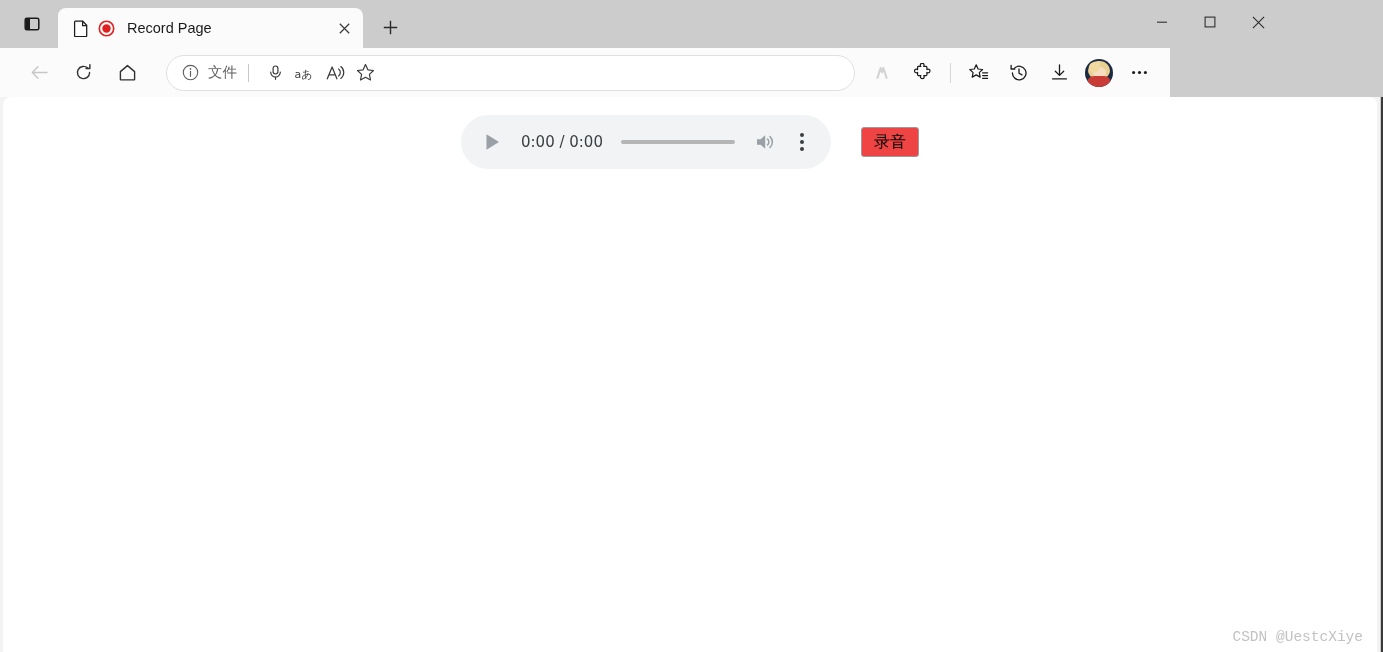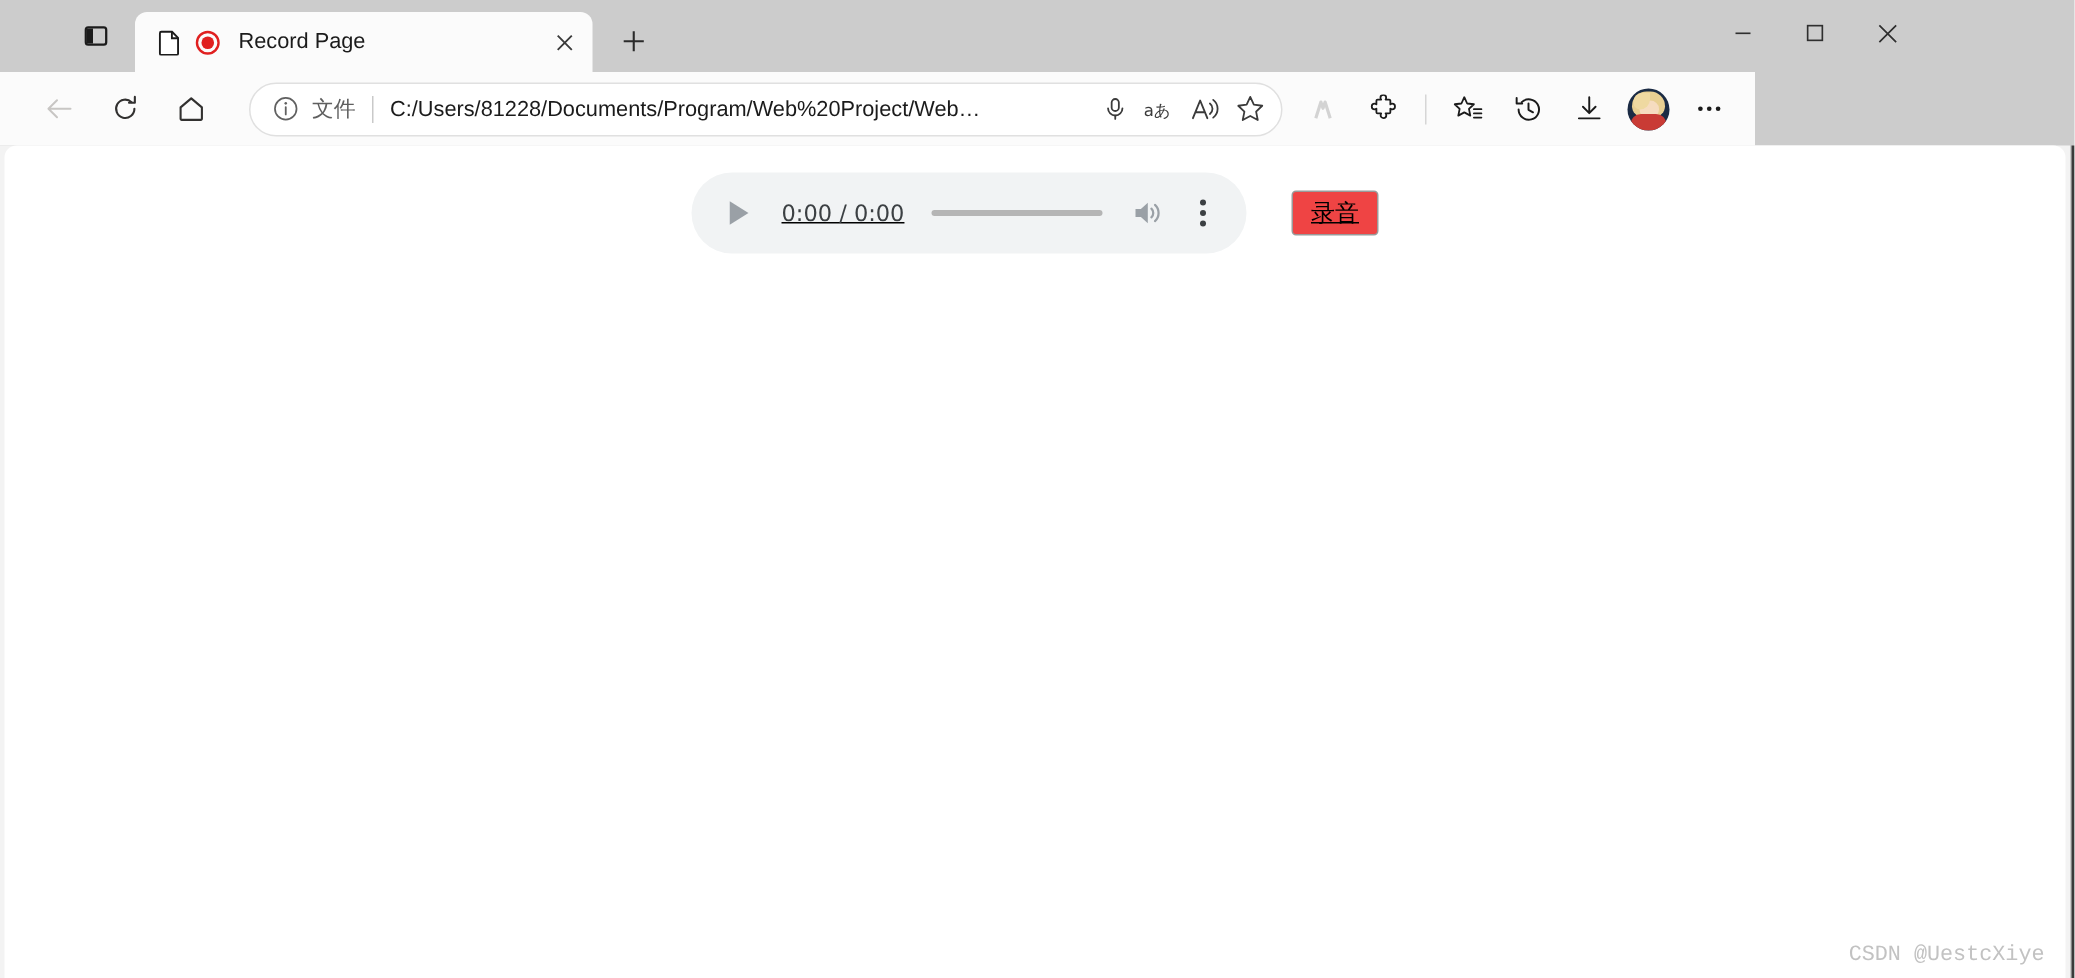--- a/index.html
+++ b/index.html
@@ -18,21 +18,20 @@
 
   
   .tabstrip {
     position: absolute;
     top: 0; left: 0;
     width: 1282px;
     height: 48px;
     background: #cccccc;
     display: flex;
     align-items: flex-end;
-    padding-left: 32px;
   }
 
   .tab-actions-btn {
     width: 40px;
     height: 32px;
     margin: 0 6px 8px 12px;
     display: flex;
     align-items: center;
     justify-content: center;
     border-radius: 6px;
@@ -243,21 +242,20 @@
 
   
   .audio-row {
     position: absolute;
     top: 18px; left: 0;
     width: 100%;
     display: flex;
     align-items: center;
     justify-content: center;
     gap: 30px;
-    text-decoration: underline;
   }
 
   .audio-player {
     width: 370px;
     height: 54px;
     background: #f1f3f4;
     border-radius: 27px;
     display: flex;
     align-items: center;
     padding: 0 16px;
@@ -405,21 +403,20 @@
   <div class="omnibox">
     <span class="omni-info">
       <svg width="17" height="17" viewBox="0 0 17 17">
         <circle cx="8.5" cy="8.5" r="7.2" fill="none" stroke="currentColor" stroke-width="1.15"></circle>
         <circle cx="8.5" cy="4.9" r="0.85" fill="currentColor"></circle>
         <path d="M8.5 7.4 V12.3" stroke="currentColor" stroke-width="1.2" fill="none" stroke-linecap="round"></path>
       </svg>
     </span>
     <span class="omni-scheme">文件</span>
     <span class="omni-sep"></span>
-    <span class="omni-url">C:/Users/81228/Documents/Program/Web%20Project/Web…</span>
 
     <span class="omni-icons">
       <span class="omni-btn">
         <svg width="17" height="17" viewBox="0 0 17 17">
           <rect x="6.1" y="2.0" width="4.8" height="8.0" rx="2.4" fill="none" stroke="currentColor" stroke-width="1.2"></rect>
           <path d="M3.7 8.2 a4.8 4.8 0 0 0 9.6 0" fill="none" stroke="currentColor" stroke-width="1.2" stroke-linecap="round"></path>
           <path d="M8.5 13.1 V15.3" stroke="currentColor" stroke-width="1.2" stroke-linecap="round"></path>
         </svg>
       </span>
       <span class="omni-btn">

